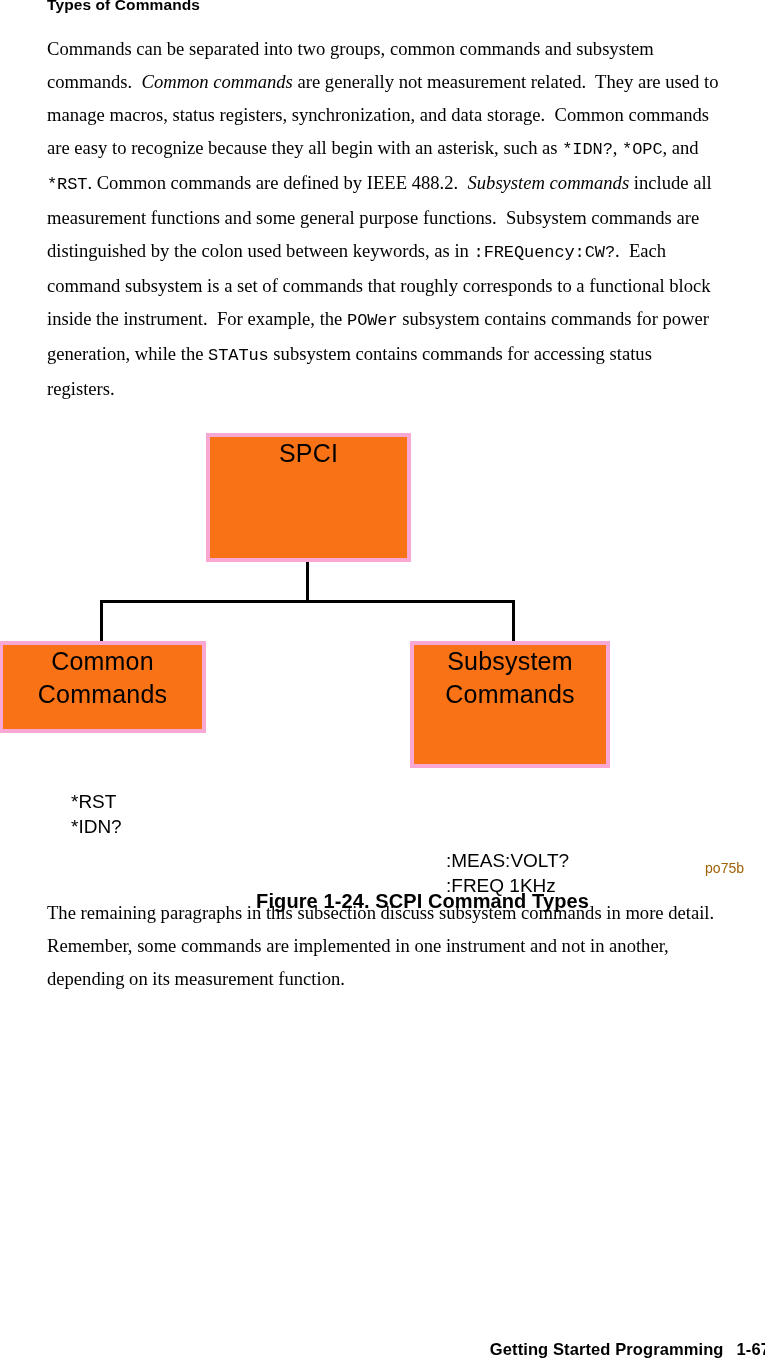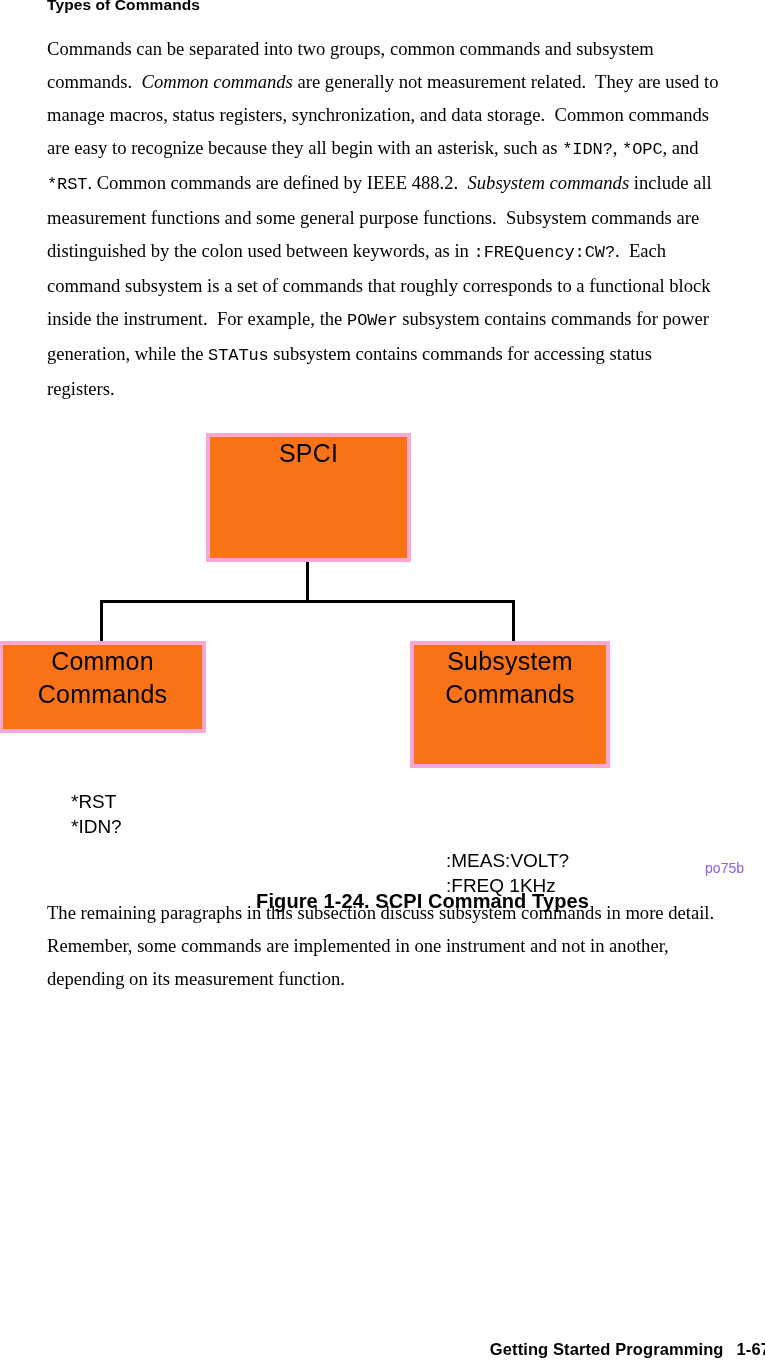--- a/index.html
+++ b/index.html
@@ -121,21 +121,21 @@
   }
   #examples-common    { left: 71px;  top: 790px; }
   #examples-subsystem { left: 446px; top: 807px; margin-top: 42px; }
 
   #figure-code {
     position: absolute;
     right: 21px;
     top: 860px;
     font-family: "Liberation Sans", "DejaVu Sans", sans-serif;
     font-size: 14px;
-    color: #8b5cf6;
+    color: #a16207;
   }
 
   #figure-caption {
     position: absolute;
     left: 0;
     top: 890px;
     width: 765px;
     text-align: center;
     font-family: "Liberation Sans", "DejaVu Sans", sans-serif;
     font-weight: bold;

